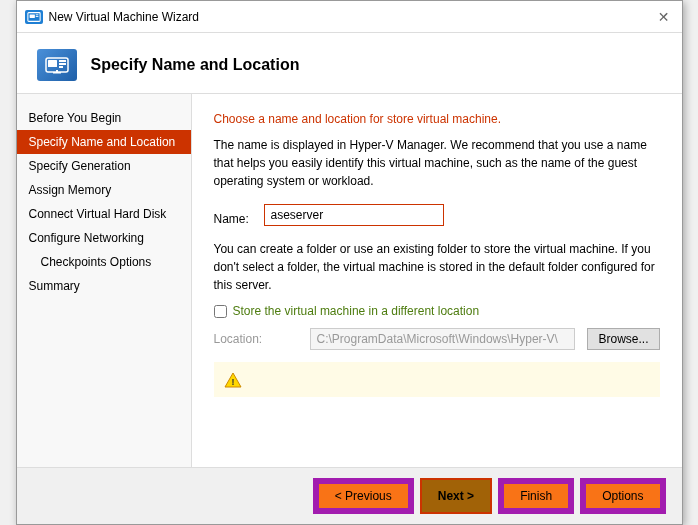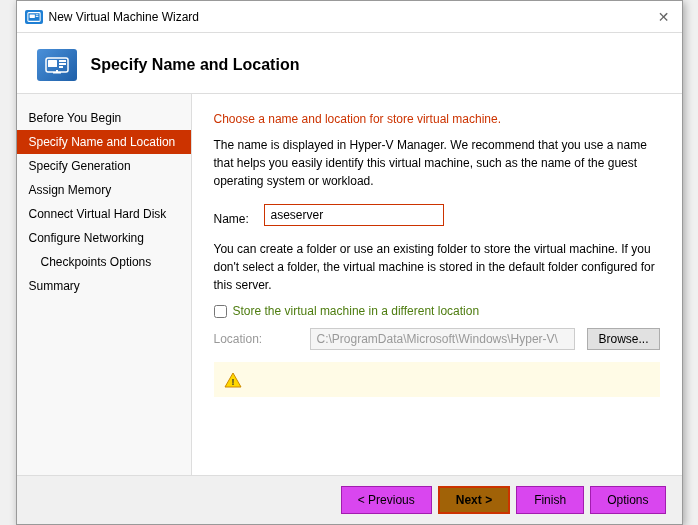--- a/index.html
+++ b/index.html
@@ -226,22 +226,22 @@
       border-top: 1px solid #ddd;
       padding: 10px 16px;
       display: flex;
       justify-content: flex-end;
       gap: 6px;
       background: #f0f0f0;
     }
     .footer-btn {
       padding: 5px 16px;
       font-size: 12px;
-      border: 1px solid #a21caf;
-      background: #d946ef;
+      border: 6px solid #a21caf;
+      background: #f97316;
       cursor: pointer;
       min-width: 68px;
     }
     .footer-btn.next-btn {
       border: 2px solid #cc3300;
       background: #a16207;
       font-weight: 600;
     }
   </style>
 </head>

